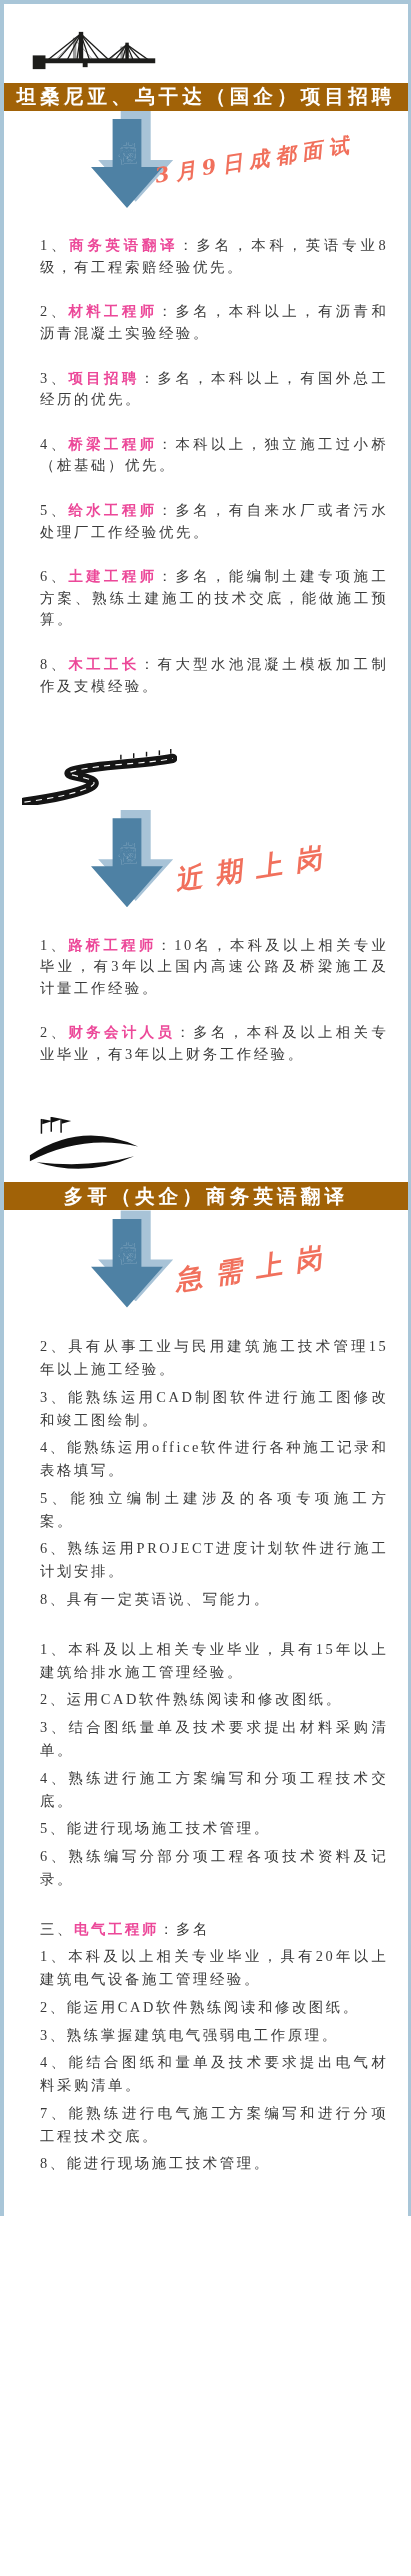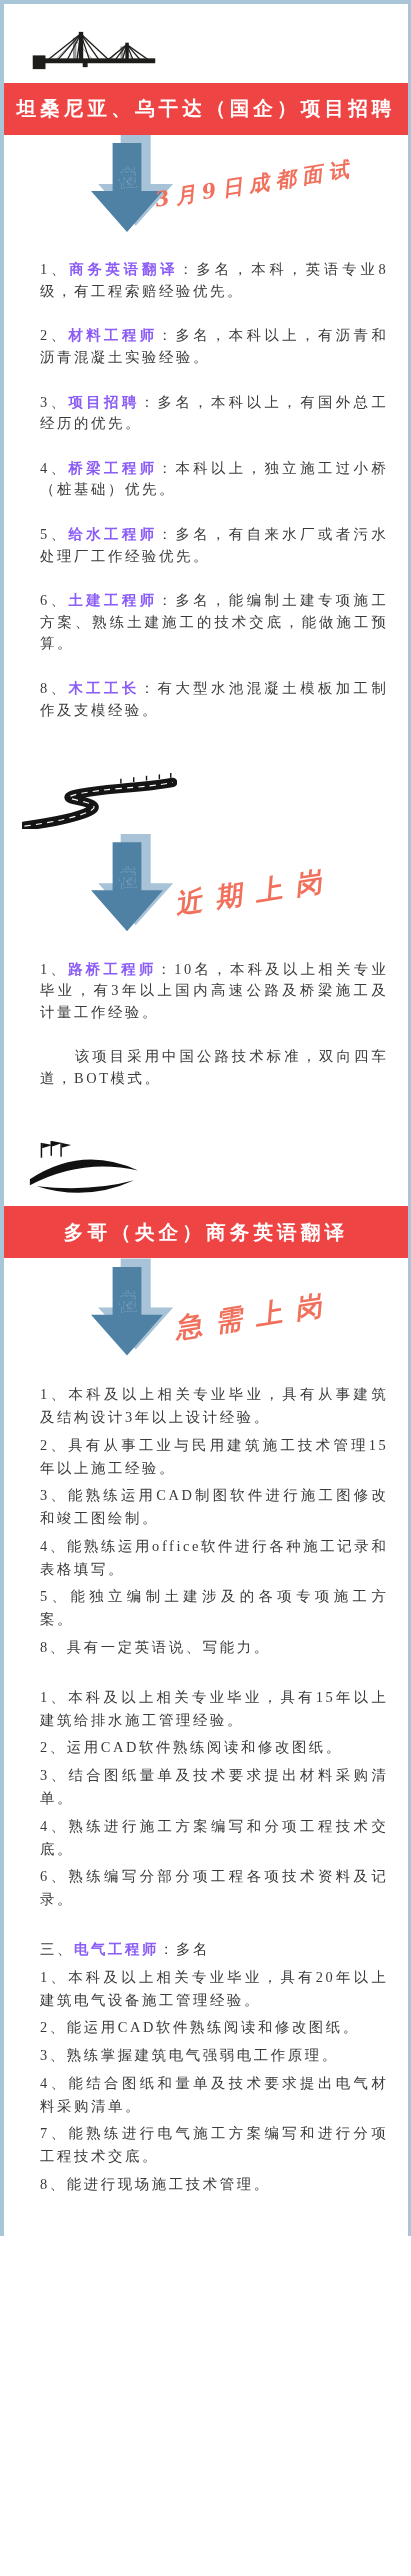--- a/index.html
+++ b/index.html
@@ -7,21 +7,21 @@
         font-family:"Liberation Serif","DejaVu Serif",serif;}
   .frame{border:4.1px solid #a9c6d8;border-bottom:none;background:#ffffff;overflow:hidden;}
 
   
   .art{display:block;}
   .art-bridge{margin:21.6px 0 6.2px 25px;}
   .art-road{margin:14.4px 0 3.1px 17.5px;}
   .art-stadium{margin:13.4px 0 4.1px 18.5px;}
 
   
-  .banner{height:52px;background:#ef4444;display:flex;align-items:center;justify-content:center;}
+  .banner{height:28px;background:#a16207;display:flex;align-items:center;justify-content:center;}
   .banner span{color:#ffffff;font-family:"Liberation Sans","DejaVu Sans",sans-serif;
                font-weight:bold;font-size:19.6px;letter-spacing:4.1px;white-space:nowrap;}
 
   
   .promo{position:relative;height:106px;}
   .arrow{position:absolute;left:87px;top:0;width:77px;height:98px;}
   .arrow-shadow{position:absolute;left:7.2px;top:0;width:75px;height:91px;background:#a8c3d7;
       clip-path:polygon(30% 0,70% 0,70% 54%,100% 54%,50% 100%,0 54%,30% 54%);}
   .arrow-main{position:absolute;left:0;top:8.2px;width:72px;height:89px;background:#4e81a4;
       clip-path:polygon(30% 0,70% 0,70% 54%,100% 54%,50% 100%,0 54%,30% 54%);}
@@ -34,21 +34,21 @@
   .sec-0 .hw{left:150px;top:35px;font-size:20.6px;letter-spacing:6.2px;transform:rotate(-9deg);}
   .sec-1 .hw,.sec-2 .hw,.sec-3 .hw{left:170px;top:40px;font-size:27px;letter-spacing:13.4px;transform:rotate(-9deg);}
 
   
   .jobs{padding:18.5px 19.6px 13.4px 36px;color:#3a3a3a;}
   .line{margin:0;font-size:14.4px;line-height:21.6px;letter-spacing:2.6px;text-align:justify;}
   .jobs.loose .line{margin-bottom:23px;}
   .jobs.tight .line{margin-bottom:4.6px;line-height:23px;}
   .jobs .group{margin:0;}
   .jobs.tight .group{margin-bottom:27px;}
-  .jt{color:#8b5cf6;font-family:"Liberation Sans","DejaVu Sans",sans-serif;font-weight:bold;}
+  .jt{color:#ec4899;font-family:"Liberation Sans","DejaVu Sans",sans-serif;font-weight:bold;}
   .pre,.jd{color:#3a3a3a;}
 </style>
 </head>
 <body>
 
 <div class="page">
 <div class="frame">
 
   <section class="sec sec-0">
     <div class="art art-bridge">
@@ -136,22 +136,22 @@
         <div class="arrow-main"></div>
         <div class="arrow-label">岗位</div>
       </div>
       <div class="hw">近期上岗</div>
     </div>
     <div class="jobs loose">
       <div class="group">
 
           <p class="line"><span class="pre">1、</span><span class="jt">路桥工程师</span><span class="jd">：10名，本科及以上相关专业毕业，有3年以上国内高速公路及桥梁施工及计量工作经验。</span></p>
 
-          <p class="line"><span class="pre">　　</span><span class="jt"></span><span class="jd">该项目采用中国公路技术标准，双向四车道，BOT模式。</span></p>
-
+
+          <p class="line"><span class="pre">2、</span><span class="jt">财务会计人员</span><span class="jd">：多名，本科及以上相关专业毕业，有3年以上财务工作经验。</span></p>
         </div>
     </div>
   </section>
 
   <section class="sec sec-2">
     <div class="art art-stadium">
       <svg width="118" height="61" viewBox="0 0 240 120">
         <g fill="#111111">
           <rect x="36" y="6" width="3" height="30"></rect>
               <path d="M39,6 L60,10 L39,17 Z"></path>
@@ -172,45 +172,46 @@
         <div class="arrow-shadow"></div>
         <div class="arrow-main"></div>
         <div class="arrow-label">岗位</div>
       </div>
       <div class="hw">急需上岗</div>
     </div>
     <div class="jobs tight">
       <div class="group">
 
 
-          <p class="line"><span class="pre">1、</span><span class="jt"></span><span class="jd">本科及以上相关专业毕业，具有从事建筑及结构设计3年以上设计经验。</span></p>
 
           <p class="line"><span class="pre">2、</span><span class="jt"></span><span class="jd">具有从事工业与民用建筑施工技术管理15年以上施工经验。</span></p>
 
           <p class="line"><span class="pre">3、</span><span class="jt"></span><span class="jd">能熟练运用CAD制图软件进行施工图修改和竣工图绘制。</span></p>
 
           <p class="line"><span class="pre">4、</span><span class="jt"></span><span class="jd">能熟练运用office软件进行各种施工记录和表格填写。</span></p>
 
           <p class="line"><span class="pre">5、</span><span class="jt"></span><span class="jd">能独立编制土建涉及的各项专项施工方案。</span></p>
 
+          <p class="line"><span class="pre">6、</span><span class="jt"></span><span class="jd">熟练运用PROJECT进度计划软件进行施工计划安排。</span></p>
 
 
           <p class="line"><span class="pre">8、</span><span class="jt"></span><span class="jd">具有一定英语说、写能力。</span></p>
         </div>
       <div class="group">
 
 
           <p class="line"><span class="pre">1、</span><span class="jt"></span><span class="jd">本科及以上相关专业毕业，具有15年以上建筑给排水施工管理经验。</span></p>
 
           <p class="line"><span class="pre">2、</span><span class="jt"></span><span class="jd">运用CAD软件熟练阅读和修改图纸。</span></p>
 
           <p class="line"><span class="pre">3、</span><span class="jt"></span><span class="jd">结合图纸量单及技术要求提出材料采购清单。</span></p>
 
           <p class="line"><span class="pre">4、</span><span class="jt"></span><span class="jd">熟练进行施工方案编写和分项工程技术交底。</span></p>
 
+          <p class="line"><span class="pre">5、</span><span class="jt"></span><span class="jd">能进行现场施工技术管理。</span></p>
 
           <p class="line"><span class="pre">6、</span><span class="jt"></span><span class="jd">熟练编写分部分项工程各项技术资料及记录。</span></p>
         </div>
       <div class="group">
 
           <p class="line"><span class="pre">三、</span><span class="jt">电气工程师</span><span class="jd">：多名</span></p>
 
           <p class="line"><span class="pre">1、</span><span class="jt"></span><span class="jd">本科及以上相关专业毕业，具有20年以上建筑电气设备施工管理经验。</span></p>
 
           <p class="line"><span class="pre">2、</span><span class="jt"></span><span class="jd">能运用CAD软件熟练阅读和修改图纸。</span></p>

